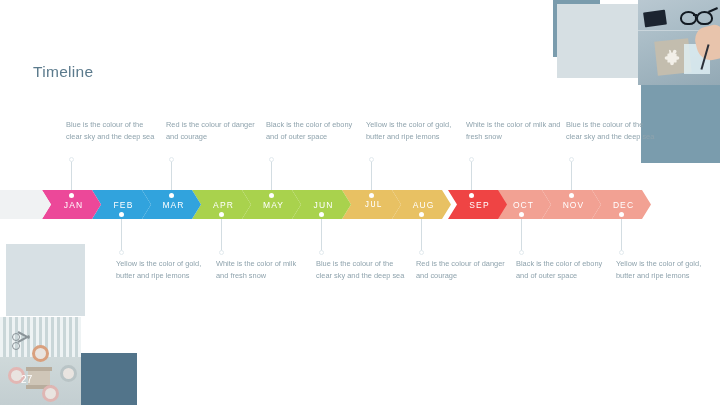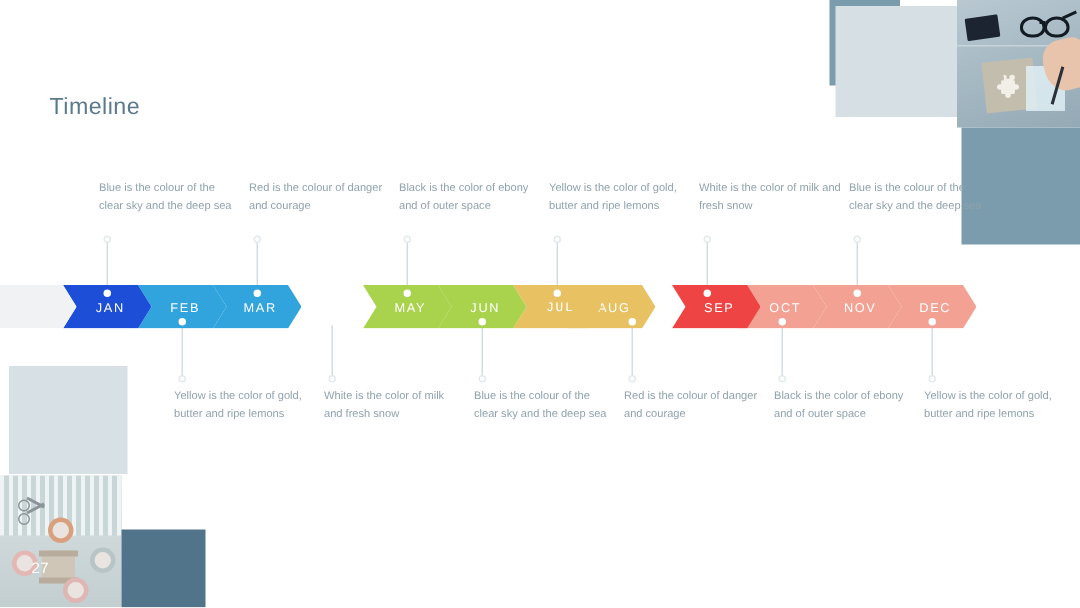--- a/index.html
+++ b/index.html
@@ -362,39 +362,42 @@
   <div id="captions-bottom">
       <div class="caption" style="left: 116px; top: 258px;">Yellow is the color of gold, butter and ripe lemons</div>
       <div class="caption" style="left: 216px; top: 258px;">White is the color of milk and fresh snow</div>
       <div class="caption" style="left: 316px; top: 258px;">Blue is the colour of the clear sky and the deep sea</div>
       <div class="caption" style="left: 416px; top: 258px;">Red is the colour of danger and courage</div>
       <div class="caption" style="left: 516px; top: 258px;">Black is the color of ebony and of outer space</div>
       <div class="caption" style="left: 616px; top: 258px;">Yellow is the color of gold, butter and ripe lemons</div>
     </div>
   <div id="timeline">
       <div class="chev start" style="left: 0px; width: 51px; background: rgb(240, 242, 243); z-index: 13;"></div>
-      <div class="chev" style="left: 42px; width: 59px; background: #1d4ed8; z-index: 12;">
+      <div class="chev" style="left: 42px; width: 59px; background: #ec4899; z-index: 12;">
         <span class="lbl">JAN</span>
       </div>
       <div class="chev" style="left: 92px; width: 59px; background: rgb(49, 163, 221); z-index: 11;">
         <span class="lbl">FEB</span>
       </div>
       <div class="chev" style="left: 142px; width: 59px; background: rgb(49, 163, 221); z-index: 10;">
         <span class="lbl">MAR</span>
       </div>
+      <div class="chev" style="left: 192px; width: 59px; background: rgb(169, 210, 77); z-index: 9;">
+        <span class="lbl">APR</span>
+      </div>
       <div class="chev" style="left: 242px; width: 59px; background: rgb(169, 210, 77); z-index: 8;">
         <span class="lbl">MAY</span>
       </div>
       <div class="chev" style="left: 292px; width: 59px; background: rgb(169, 210, 77); z-index: 7;">
         <span class="lbl">JUN</span>
       </div>
       <div class="chev" style="left: 342px; width: 59px; background: rgb(232, 193, 99); z-index: 6; font-family: Liberation Mono, monospace;">
         <span class="lbl">JUL</span>
       </div>
-      <div class="chev" style="left: 378px; width: 59px; background: rgb(232, 193, 99); z-index: 5;">
+      <div class="chev" style="left: 392px; width: 59px; background: rgb(232, 193, 99); z-index: 5;">
         <span class="lbl">AUG</span>
       </div>
       <div class="chev" style="left: 448px; width: 59px; background: #ef4444; z-index: 4;">
         <span class="lbl">SEP</span>
       </div>
       <div class="chev" style="left: 492px; width: 59px; background: rgb(242, 161, 147); z-index: 3; text-align: right;">
         <span class="lbl">OCT</span>
       </div>
       <div class="chev" style="left: 542px; width: 59px; background: rgb(242, 161, 147); z-index: 2;">
         <span class="lbl">NOV</span>

